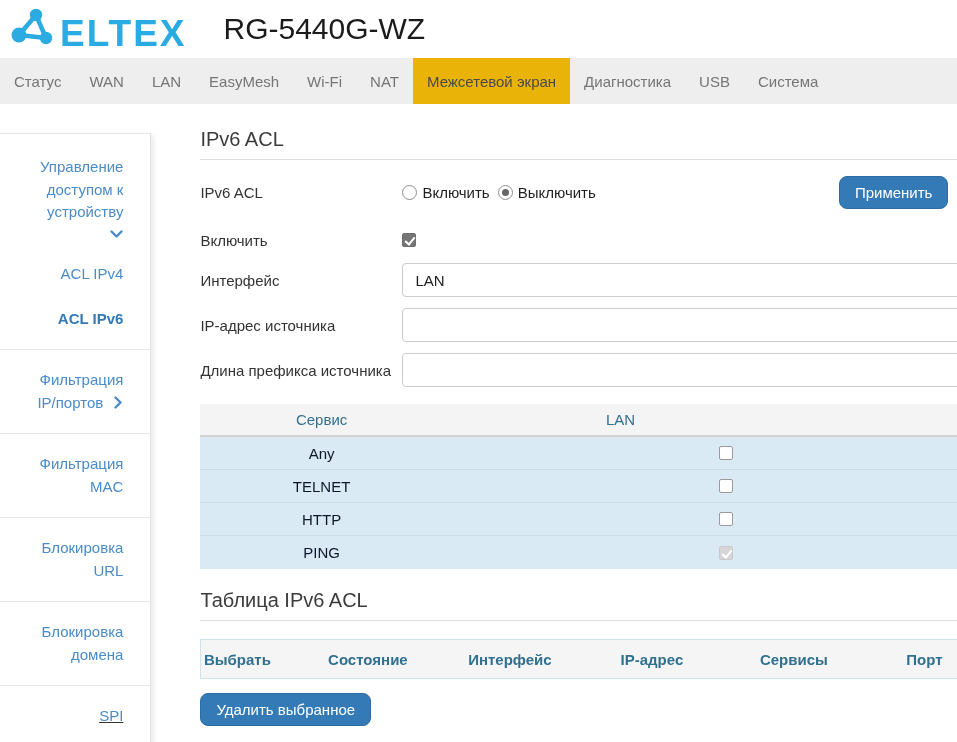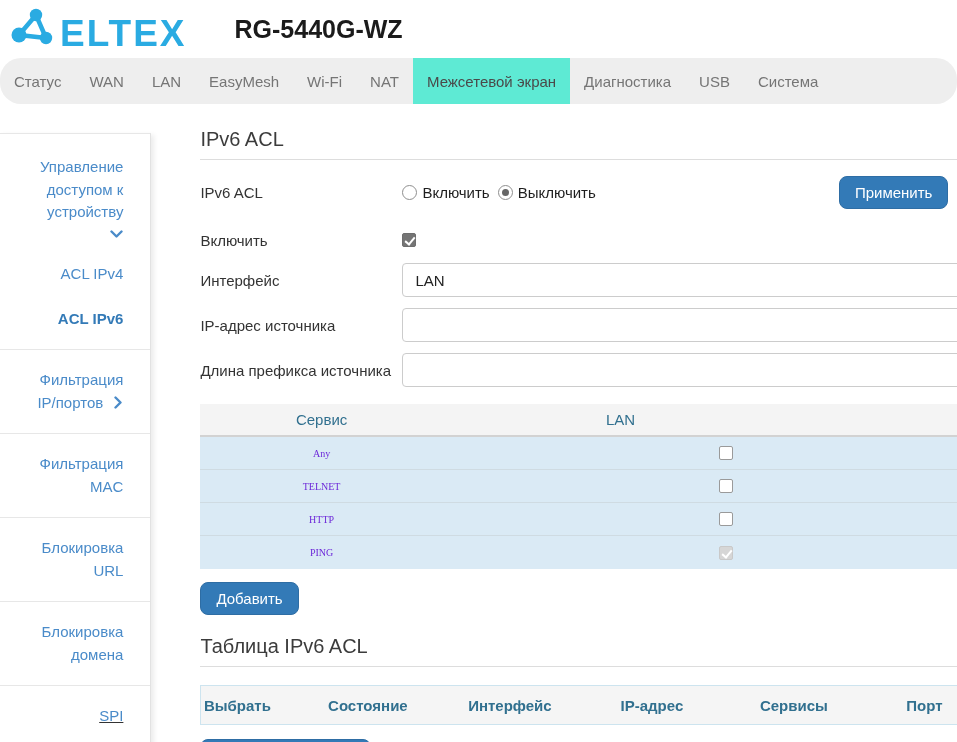--- a/index.html
+++ b/index.html
@@ -7,26 +7,26 @@
   body {
     width:957px; height:742px; overflow:hidden;
     background:#ffffff; color:#333;
     font-family:"Liberation Sans", sans-serif;
   }
 
   
   .header { height:58px; display:flex; align-items:center; padding-left:10px; }
   .logo { display:flex; align-items:flex-end; }
   .logo-text { font-size:37px; font-weight:bold; color:#2aabe2; letter-spacing:2px; line-height:1; margin-left:4px; }
-  .device-model { font-size:25px; font-weight:bold; color:#1b1b1b; margin-left:48px; }
-
-  
-  .nav { height:46px; background:#eeeeee; display:flex; align-items:stretch;border-radius:21px; }
+  .device-model { font-size:30px; font-weight:normal; color:#1b1b1b; margin-left:37px; }
+
+  
+  .nav { height:46px; background:#eeeeee; display:flex; align-items:stretch; }
   .nav-tab { display:flex; align-items:center; padding:0 14px; font-size:15px; color:#757575; cursor:pointer; white-space:nowrap; }
-  .nav-tab.active { background:#5eead4; color:#4a4a4a; }
+  .nav-tab.active { background:#eab308; color:#4a4a4a; }
 
   
   .content { display:flex; align-items:flex-start; }
 
   
   .sidebar {
     width:275px; margin-top:29px; min-height:452px;
     border-top:1px solid #e7e7e7; border-right:1px solid #e2e2e2; border-bottom:1px solid #e7e7e7;
     box-shadow:3px 2px 5px rgba(0,0,0,0.08);
   }
@@ -64,21 +64,21 @@
   select.ctl { width:100%; height:34px; border:1px solid #cccccc; border-radius:4px; background:#fff; font-size:15px; color:#222; padding:0 30px 0 12px; appearance:none; -webkit-appearance:none; font-family:inherit; }
   .select-chevron { position:absolute; right:12px; top:13px; pointer-events:none; }
   input.ctl { width:100%; height:34px; border:1px solid #cccccc; border-radius:4px; font-size:15px; color:#222; padding:0 12px; font-family:inherit; }
 
   
   .svc-table { margin-top:17px; }
   .svc-head { display:grid; grid-template-columns:30% 44% 26%; align-items:center; background:#f4f4f4; height:33px; border-bottom:2px solid #d2d2d2; font-weight:normal; font-size:15px; color:#31708f; }
   .svc-head .cell { text-align:center; }
   .svc-row { display:grid; grid-template-columns:30% 70%; align-items:center; background:#daeaf5; height:33px; border-bottom:1px solid #cfdbe2; }
   .svc-row:last-child { border-bottom:none; }
-  .svc-name { text-align:center; font-size:10px; color:#6d28d9;font-family:Liberation Serif, serif; }
+  .svc-name { text-align:center; font-size:15px; color:#0f172a; }
   .svc-check { justify-self:center; }
   .add-btn { margin-top:13px; }
 
   
   .tbl2-title { margin-top:20px; }
   .acl-head { margin-top:18px; display:grid; grid-template-columns:72px 95px 95px 95px 95px 72px 1fr; align-items:center; height:40px; background:#f5f5f5; border:1px solid #cde4ef; font-weight:bold; font-size:15px; color:#31708f;gap:47px; }
   .acl-head .cell { text-align:center; }
   .delete-btn { margin-top:14px; }
 </style>
 </head>
@@ -230,21 +230,20 @@
       <div class="svc-row">
         <div class="svc-name">HTTP</div>
         <span class="checkbox svc-check"></span>
       </div>
       <div class="svc-row">
         <div class="svc-name">PING</div>
         <span class="checkbox svc-check checked disabled"></span>
       </div>
     </div>
 
-    <button class="btn add-btn">Добавить</button>
 
     
     <h2 class="section-title tbl2-title">Таблица IPv6 ACL</h2>
 
     <div class="acl-head">
       <div class="cell">Выбрать</div>
       <div class="cell">Состояние</div>
       <div class="cell">Интерфейс</div>
       <div class="cell">IP-адрес</div>
       <div class="cell">Сервисы</div>

